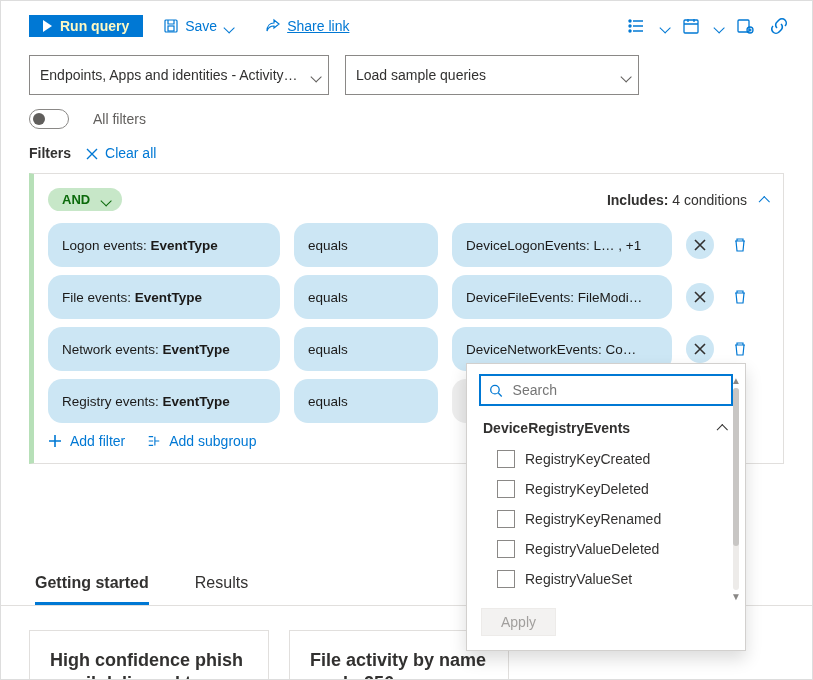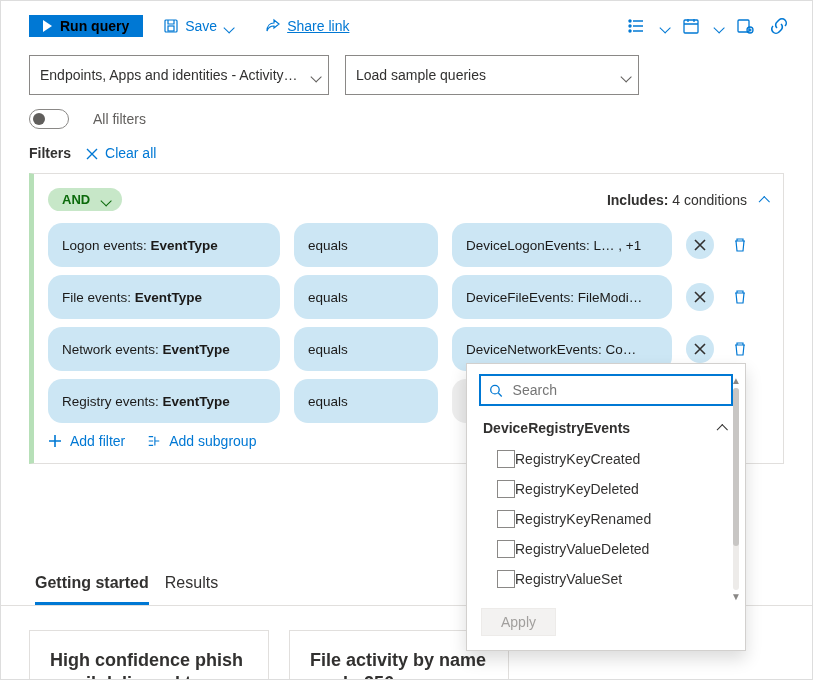--- a/index.html
+++ b/index.html
@@ -25,21 +25,21 @@
     border:1px solid #ddd;
     overflow:hidden;
     position:relative;
   }
   
   .toolbar {
     display:flex; align-items:center; gap:6px;
     padding: 10px 18px 12px 28px;
   }
   .btn-run {
-    background: var(--blue); color:#000000; border:none;
+    background: var(--blue); color:#fef9c3; border:none;
     padding: 3px 14px; font-size:14px; font-weight:600;
     display:flex; align-items:center; gap:8px; cursor:pointer;
   }
   .icon-play { width:0;height:0;border-left:9px solid #fff;border-top:6px solid transparent;border-bottom:6px solid transparent;}
   .toolbar-link {
     display:flex; align-items:center; gap:6px;
     padding:6px 8px; color: var(--blue); cursor:pointer;
     font-size:14px;
   }
   .toolbar-link svg { width:16px;height:16px; }
@@ -130,37 +130,37 @@
     padding: 10px 8px 14px 8px;
   }
   .dd-search{
     border:2px solid var(--blue); height:32px; margin:0 4px 10px 4px;
     display:flex;align-items:center;padding:0 8px;gap:8px;
   }
   .dd-search input{border:none;outline:none;font-size:14px;width:100%;color:#605e5c;}
   .dd-search svg{width:15px;height:15px;color:var(--blue);}
   .dd-group-head{display:flex;justify-content:space-between;align-items:center;padding:4px 10px 4px 8px;font-weight:600;cursor:pointer;}
   .dd-options{padding:4px 4px 0 22px;}
-  .dd-opt{display:flex;align-items:center;height:30px;cursor:pointer;}
+  .dd-opt{display:flex;align-items:center;gap:10px;height:30px;cursor:pointer;}
   .cb{width:18px;height:18px;border:1px solid #8a8886;}
   .dd-apply{margin:14px 0 0 6px;}
   .dd-apply button{
     background:#f3f2f1;border:1px solid #edebe9;color:#a19f9d;
     padding:5px 19px;font-size:14px;cursor:default;
   }
   .dd-scroll{
     position:absolute;right:2px;top:12px;bottom:48px;width:14px;
     display:flex;flex-direction:column;align-items:center;color:#8a8886;
   }
   .dd-scroll .tri{font-size:10px;line-height:10px;cursor:pointer;}
   .dd-scroll .track{flex:1;width:6px;background:#edebe9;margin:2px 0;position:relative;border-radius:3px;}
   .dd-scroll .thumb{position:absolute;left:0;right:0;top:0;height:78%;background:#c8c6c4;border-radius:3px;}
 
   
-  .tabs{display:flex;gap:16px;padding:110px 26px 0 34px;border-bottom:1px solid var(--border-light);}
+  .tabs{display:flex;gap:46px;padding:110px 26px 0 34px;border-bottom:1px solid var(--border-light);}
   .tab{padding:0 0 10px 0;font-size:16px;color:var(--text);cursor:pointer;}
   .tab.active{font-weight:600;border-bottom:3px solid var(--blue);}
   
   .cards{display:flex;gap:20px;padding:24px 28px 0 28px;}
   .card{border:1px solid var(--border-light);padding:18px 20px;font-size:18px;font-weight:600;width:240px;height:70px;line-height:1.3;}
 </style>
 </head>
 <body>
 
 <div class="toolbar">

